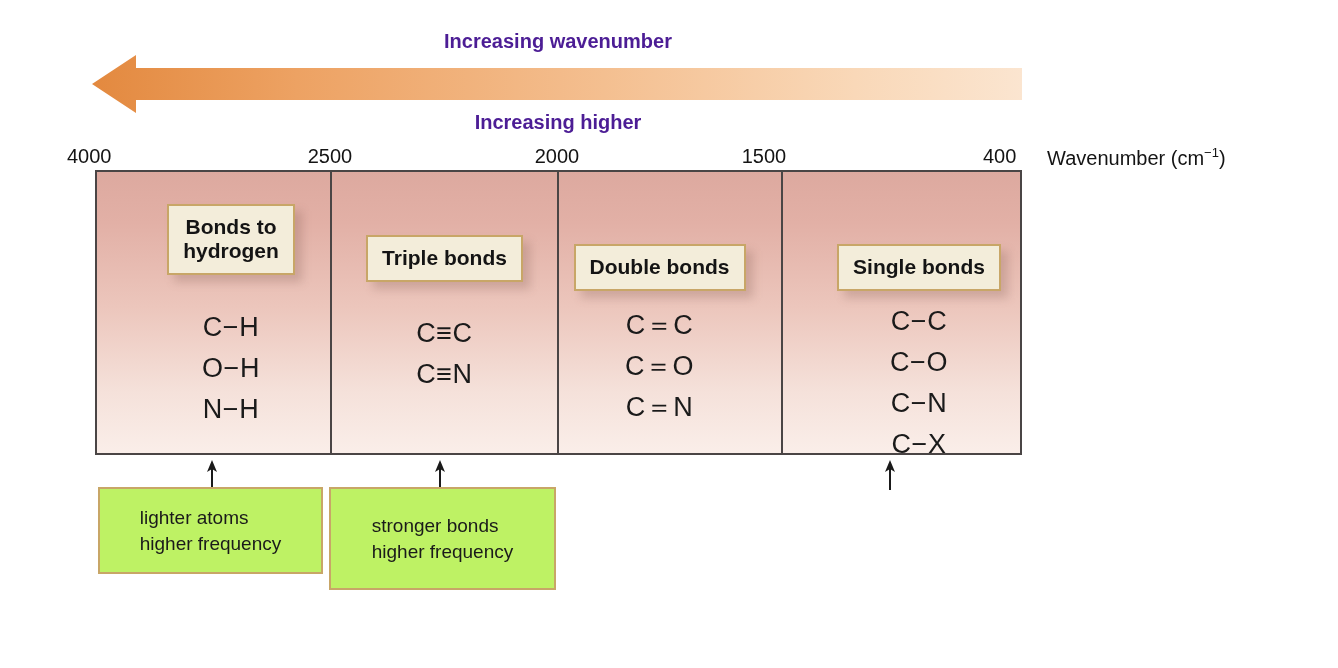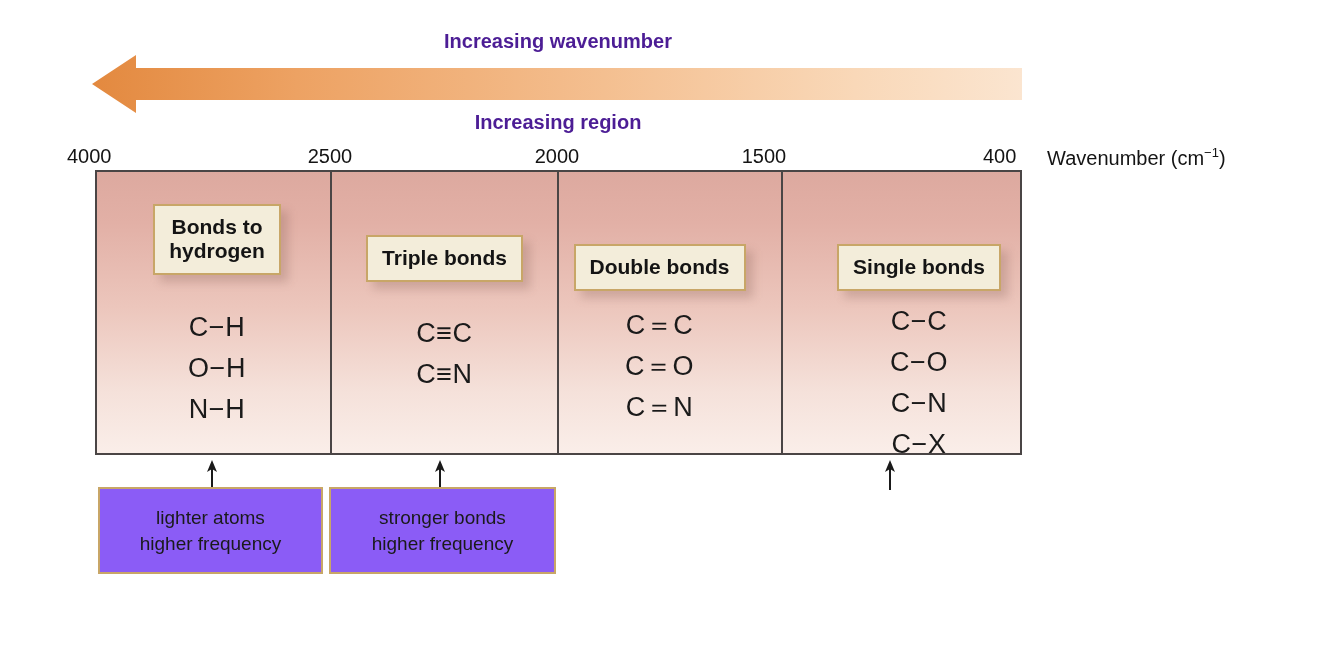--- a/index.html
+++ b/index.html
@@ -88,26 +88,26 @@
     color:#1a1a1a;
     text-align:center;
     line-height:1.52;
     letter-spacing:0.5px;
   }
   .bond-list div{white-space:nowrap;}
 
   
   .ann-box{
     position:absolute;
-    background:#8b5cf6;
+    background:#bef264;
     border:2px solid #c8a667;
     box-sizing:border-box;
     font-size:19px;
     color:#1a1a1a;
-    text-align:center;
+    text-align:left;
     line-height:1.32;
     display:flex;align-items:center;justify-content:center;
     white-space:pre-line;
   }
   .ann-arrow{position:absolute;}
   .ann-arrow svg{display:block;}
 </style>
 </head>
 <body>
 
@@ -123,37 +123,37 @@
           <stop offset="0.22" stop-color="#eda263"></stop>
           <stop offset="0.55" stop-color="#f4bf90"></stop>
           <stop offset="0.82" stop-color="#f9d8b8"></stop>
           <stop offset="1" stop-color="#fbe5d0"></stop>
         </linearGradient>
       </defs>
       <path d="M 0 29 L 44 0 L 44 13 L 930 13 L 930 45 L 44 45 L 44 58 Z" fill="url(#arrGrad)"></path>
     </svg>
   </div>
 
-  <div class="top-label" id="lbl-energy">Increasing region</div>
+  <div class="top-label" id="lbl-energy">Increasing higher</div>
 
   <div class="tick" style="left:67px">4000</div>
   <div class="tick c" style="left:330px">2500</div>
   <div class="tick c" style="left:557px">2000</div>
   <div class="tick c" style="left:764px">1500</div>
   <div class="tick" style="left:983px">400</div>
 
   <div class="axis-caption"><span>Wavenumber (cm</span><sup>−1</sup><span>)</span></div>
 
   <div id="chart-box">
 
     <div class="panel-divider" style="left:233px"></div>
     <div class="panel-divider" style="left:460px"></div>
     <div class="panel-divider" style="left:684px"></div>
 
-    <div class="panel" style="left:0px;width:240px">
+    <div class="panel" style="left:14px;width:240px">
       <div class="cap-shadow" style="margin-top:32px">
         <div class="cap">Bonds to
 hydrogen</div>
       </div>
       <div class="bond-list" style="margin-top:32px">
         <div>C−H</div>
         <div>O−H</div>
         <div>N−H</div>
       </div>
     </div>
@@ -201,21 +201,21 @@
   </div>
   <div class="ann-box" style="left:98px;top:487px;width:225px;height:87px">lighter atoms
 higher frequency</div>
 
   <div class="ann-arrow" style="left:432px;top:460px">
     <svg width="16" height="30" viewBox="0 0 16 30">
       <line x1="8" y1="30" x2="8" y2="7" stroke="#1a1a1a" stroke-width="2"></line>
       <path d="M 8 0 L 13 12 L 8 9 L 3 12 Z" fill="#1a1a1a"></path>
     </svg>
   </div>
-  <div class="ann-box" style="left:329px;top:487px;width:227px;height:87px">stronger bonds
+  <div class="ann-box" style="left:329px;top:487px;width:227px;height:103px">stronger bonds
 higher frequency</div>
 
   <div class="ann-arrow" style="left:882px;top:460px">
     <svg width="16" height="30" viewBox="0 0 16 30">
       <line x1="8" y1="30" x2="8" y2="7" stroke="#1a1a1a" stroke-width="2"></line>
       <path d="M 8 0 L 13 12 L 8 9 L 3 12 Z" fill="#1a1a1a"></path>
     </svg>
   </div>
 
 </div>

